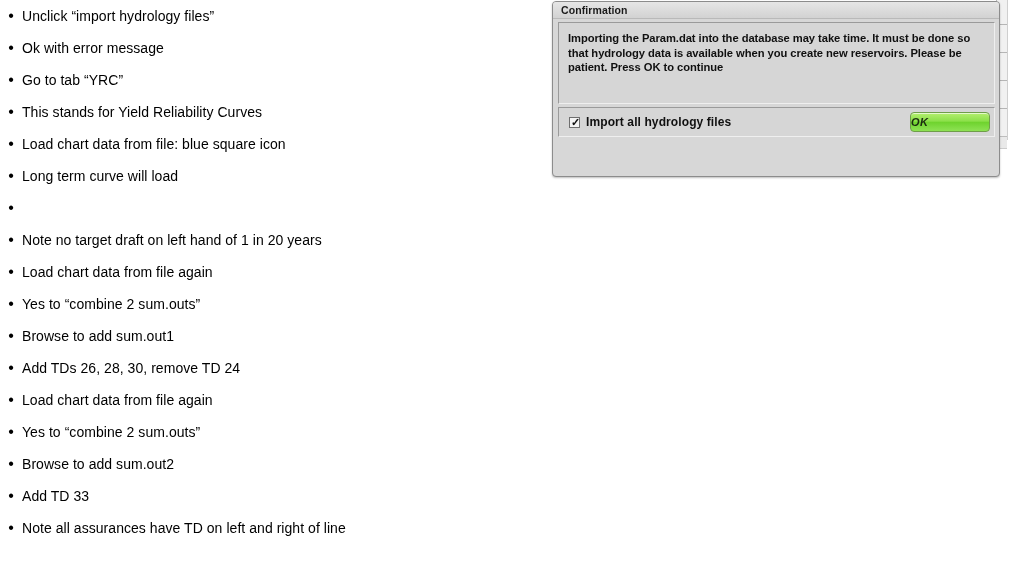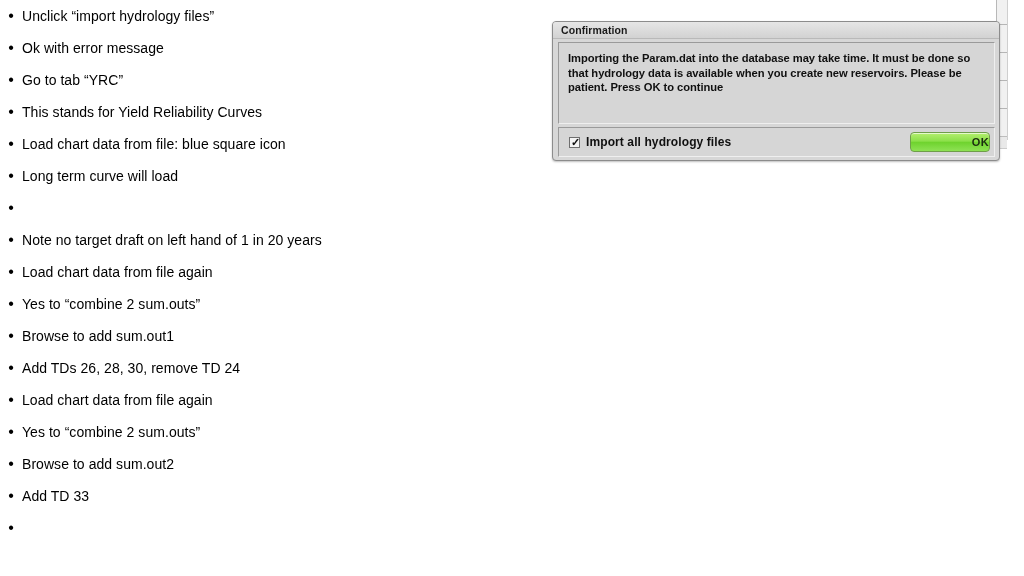--- a/index.html
+++ b/index.html
@@ -94,27 +94,26 @@
   .bg-tab.t1 { left: 12px; }
   .bg-tab.t2 { left: 24px; }
   .bg-tab.t3 { left: 155px; }
 
   
   #confirmation-dialog {
     position: absolute;
     left: 552px;
     top: 1px;
     width: 448px;
-    height: 140px;
+    height: 176px;
     background: #d7d7d7;
     border: 1px solid #8c8c8c;
     border-radius: 4px;
     box-sizing: border-box;
     box-shadow: 0 1px 2px rgba(0,0,0,0.25);
-    margin-top: 20px;
   }
   #dialog-titlebar {
     height: 17px;
     background: linear-gradient(to bottom, #e6e6e6 0%, #d2d2d2 100%);
     border-bottom: 1px solid #b9b9b9;
     border-radius: 3px 3px 0 0;
     padding: 0 0 0 8px;
     box-sizing: border-box;
     display: flex;
     align-items: center;
@@ -196,23 +195,24 @@
   }
   #ok-button {
     width: 80px;
     height: 20px;
     border: 1px solid #6f9e4a;
     border-radius: 4px;
     background: linear-gradient(to bottom, #b4ef6e 0%, #8ce04a 45%, #6fd32e 52%, #8ee254 100%);
     box-shadow: inset 0 1px 0 rgba(255,255,255,0.65);
     display: flex;
     align-items: center;
-    justify-content: flex-end;
+    justify-content: flex-start;
     cursor: default;
     box-sizing: border-box;
+    font-style: italic;
   }
   #ok-button-label {
     font-size: 11px;
     font-weight: bold;
     color: #1b2b10;
     letter-spacing: 0.4px;
   }
 </style>
 </head>
 <body>
@@ -293,20 +293,21 @@
     <span class="bullet-text">Browse to add sum.out2</span>
   </div>
 
   <div class="bullet-row">
     <span class="bullet-dot">•</span>
     <span class="bullet-text">Add TD 33</span>
   </div>
 
   <div class="bullet-row">
     <span class="bullet-dot">•</span>
+    <span class="bullet-text">Note all assurances have TD on left and right of line</span>
   </div>
 
 </div>
 
 <div id="background-window">
   <div class="bg-panel-right">
     <div class="seg" style="top:24px;"></div>
     <div class="seg" style="top:52px;"></div>
     <div class="seg" style="top:80px;"></div>
     <div class="seg" style="top:108px;"></div>

